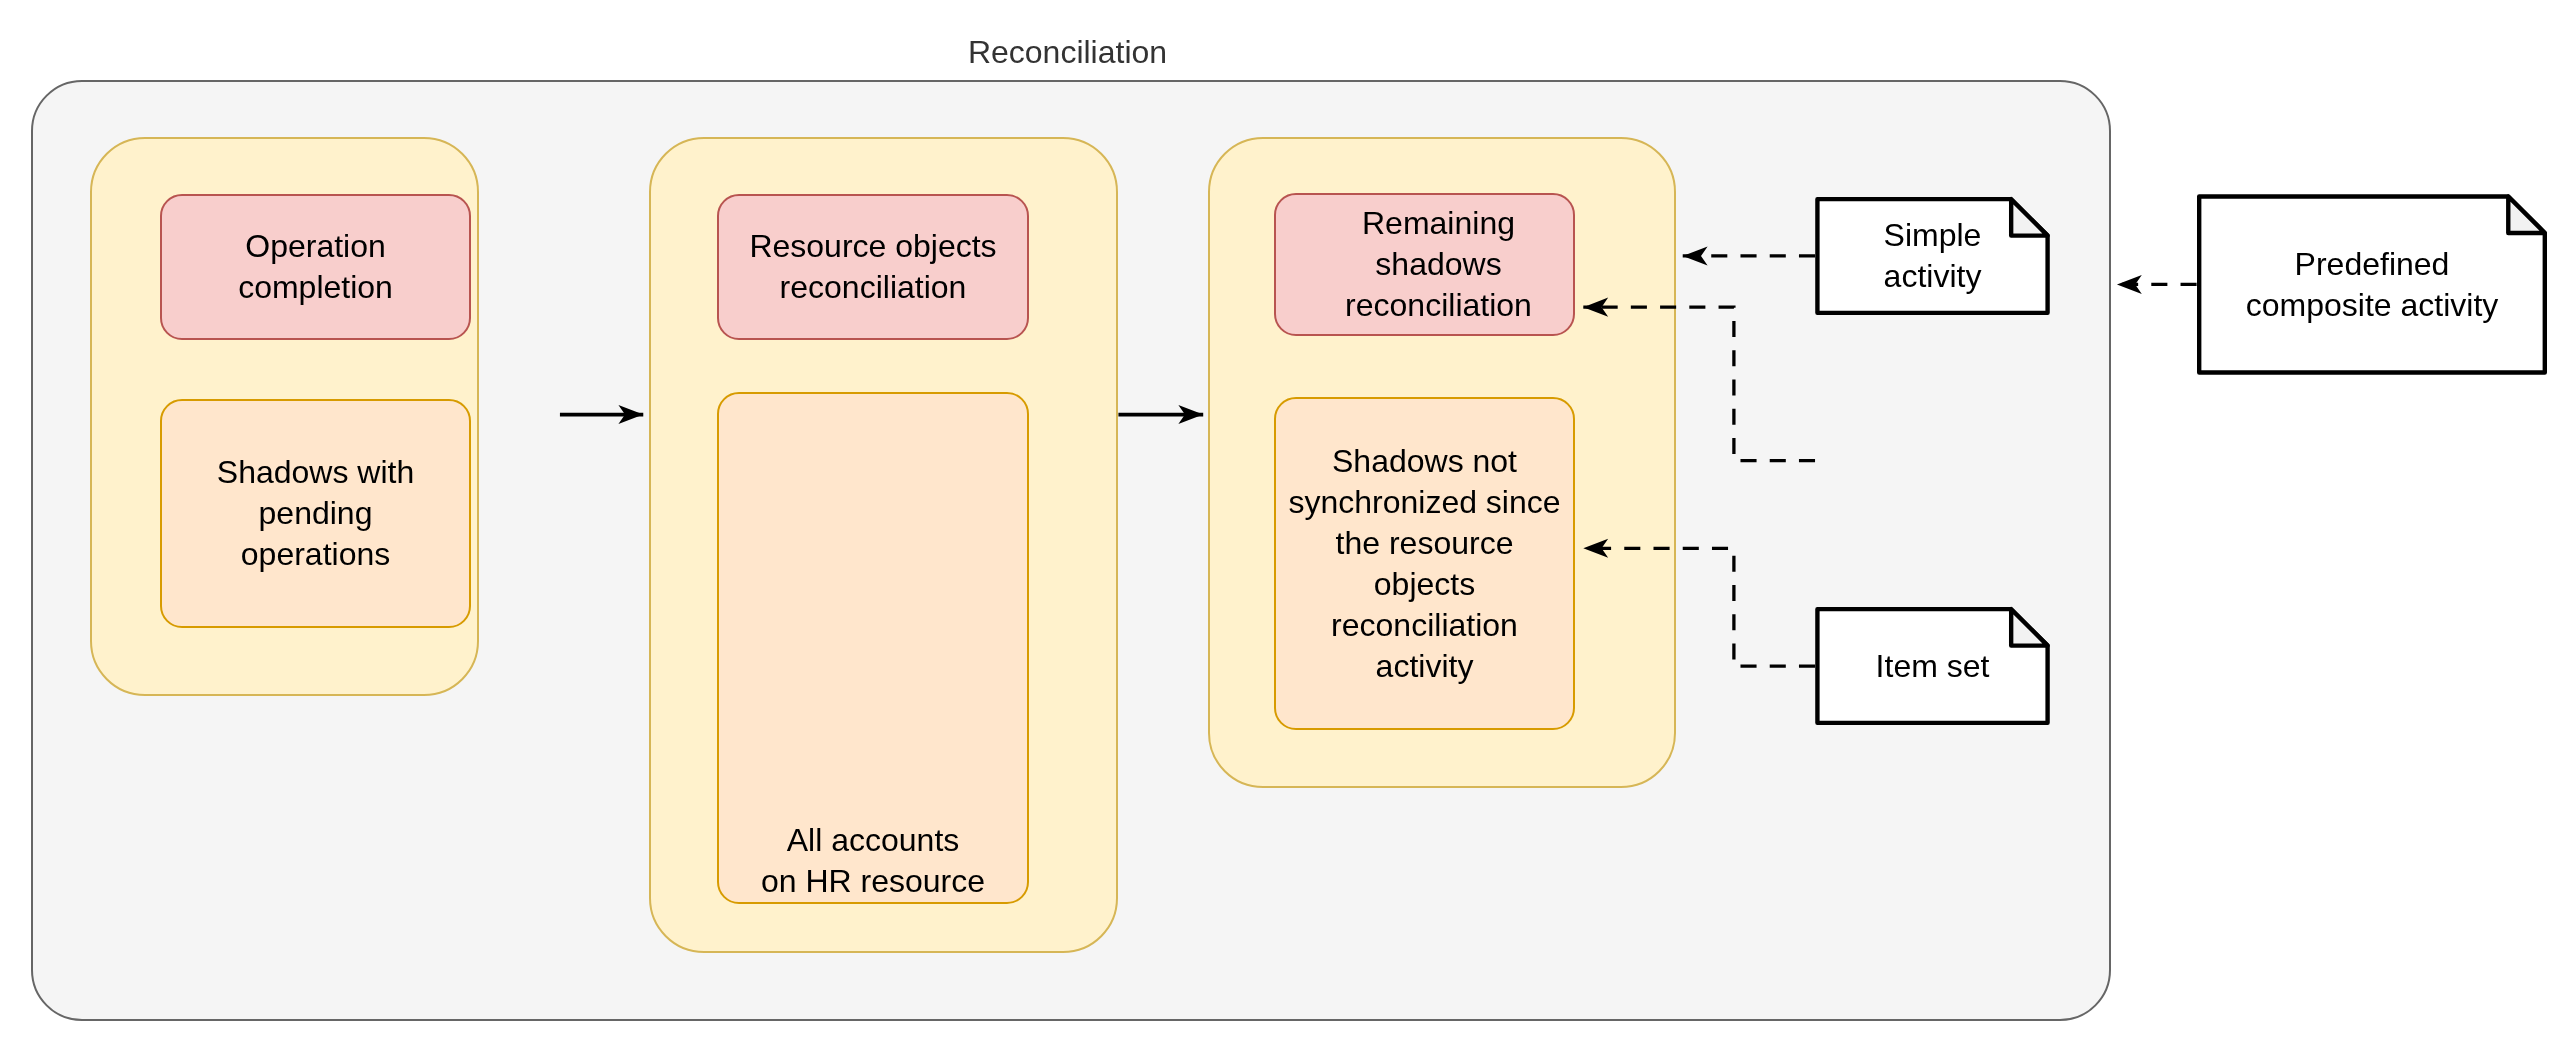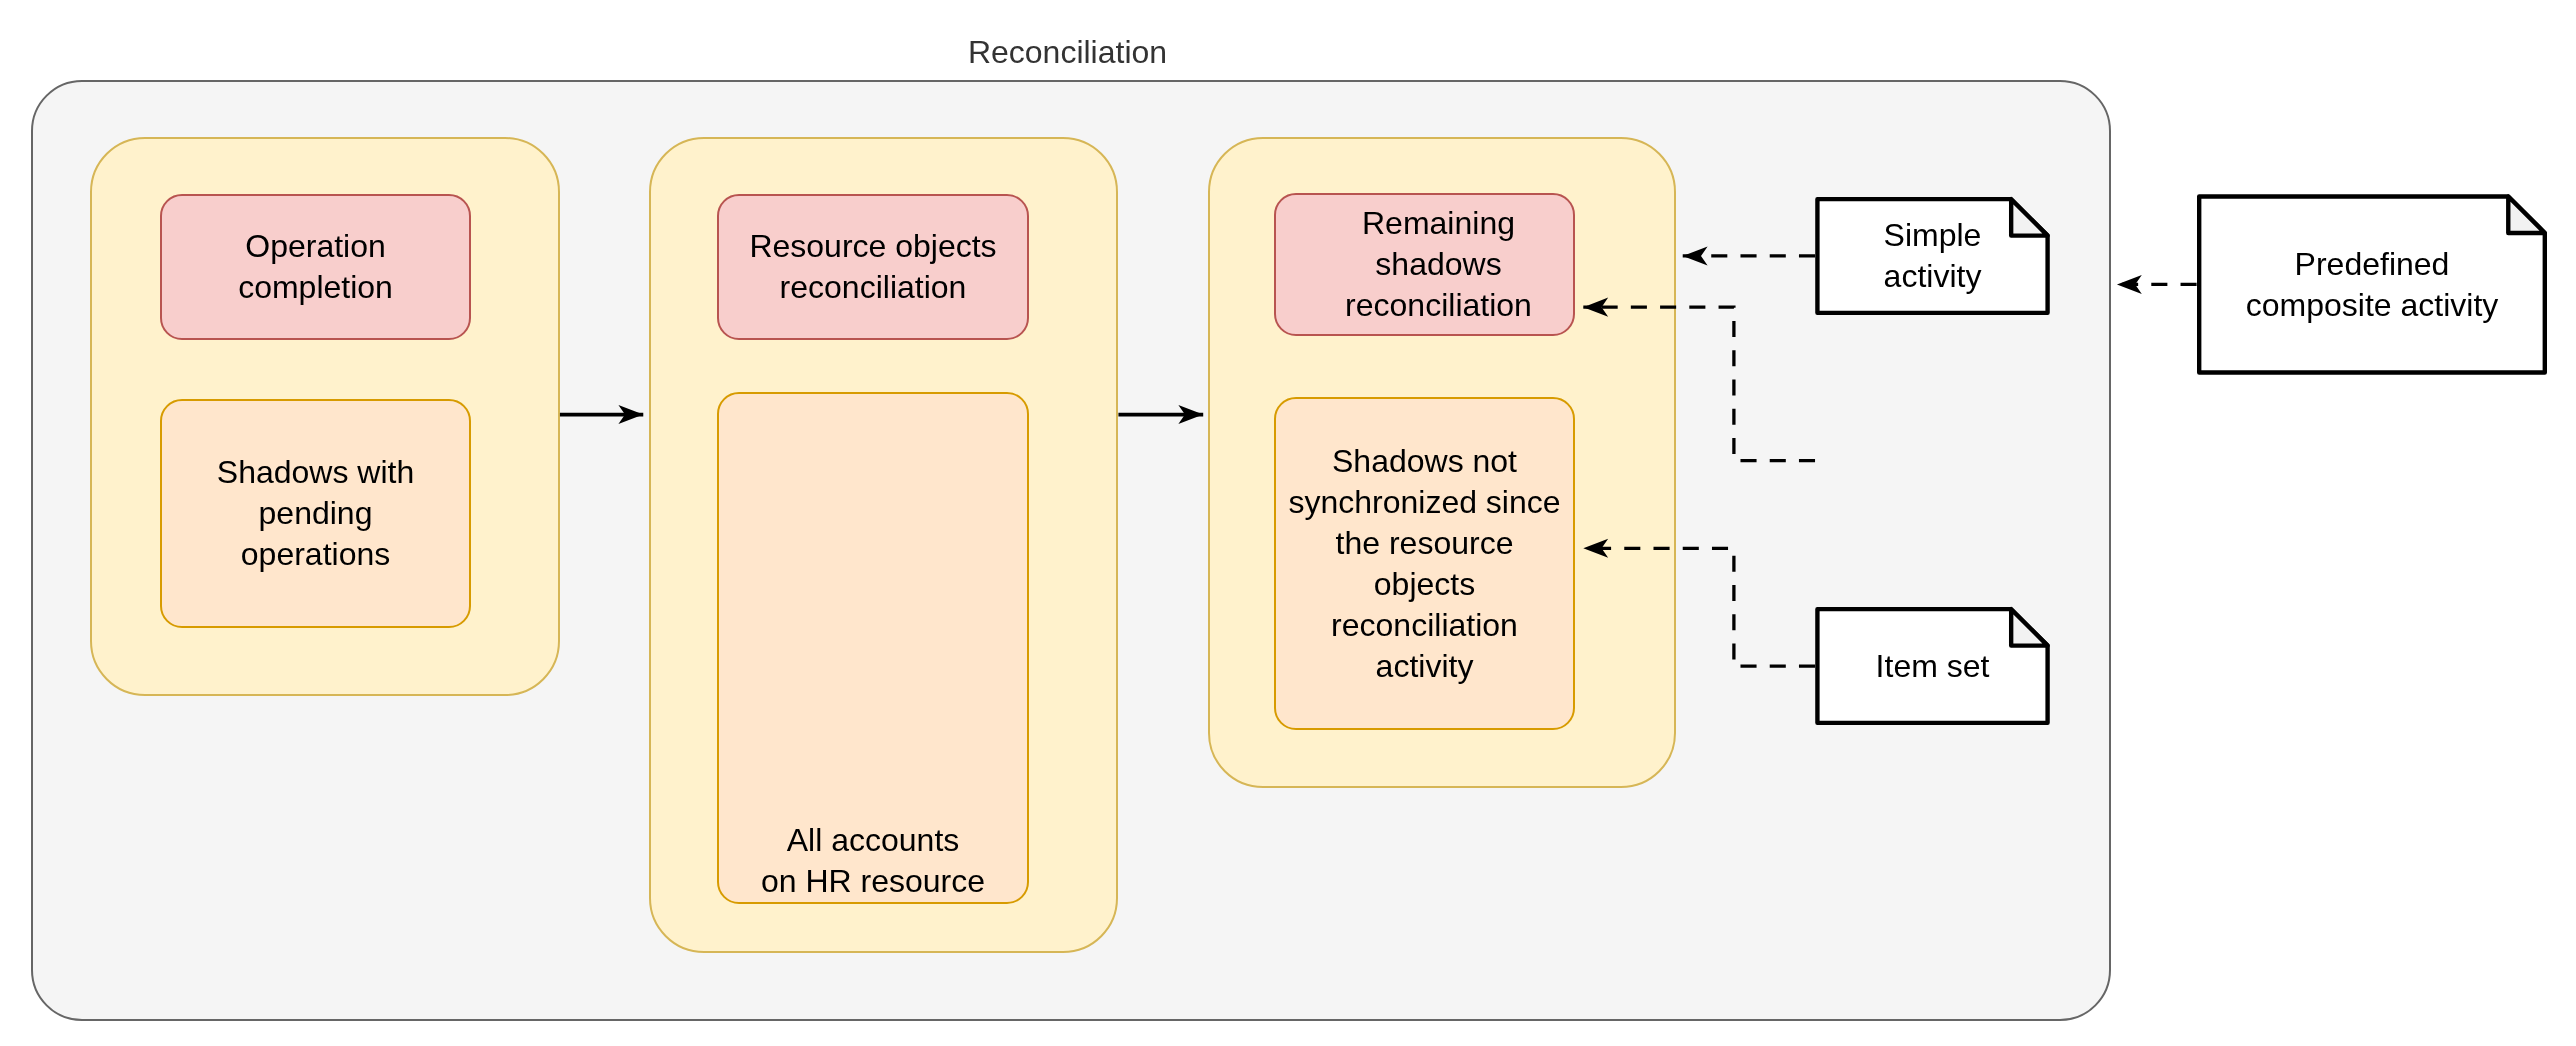--- a/index.html
+++ b/index.html
@@ -29,21 +29,21 @@
     box-sizing:border-box;
   }
 
   .stage {
     position:absolute;
     background: var(--stage-fill, #fff2cc);
     border:2.9px solid var(--stage-stroke, #d6b656);
     border-radius:55px;
     box-sizing:border-box;
   }
-  .stage-1 { left:90px; top:137px; width:470px; height:559px; }
+  .stage-1 { left:90px; top:137px; width:389px; height:559px; }
   .stage-2 { left:649px; top:137px; width:469px; height:816px; }
   .stage-3 { left:1208px; top:137px; width:468px; height:651px; }
 
   .inner-box {
     position:absolute;
     border-radius:22px;
     box-sizing:border-box;
     display:flex; align-items:center; justify-content:center;
     text-align:center;
     white-space:pre-line;

